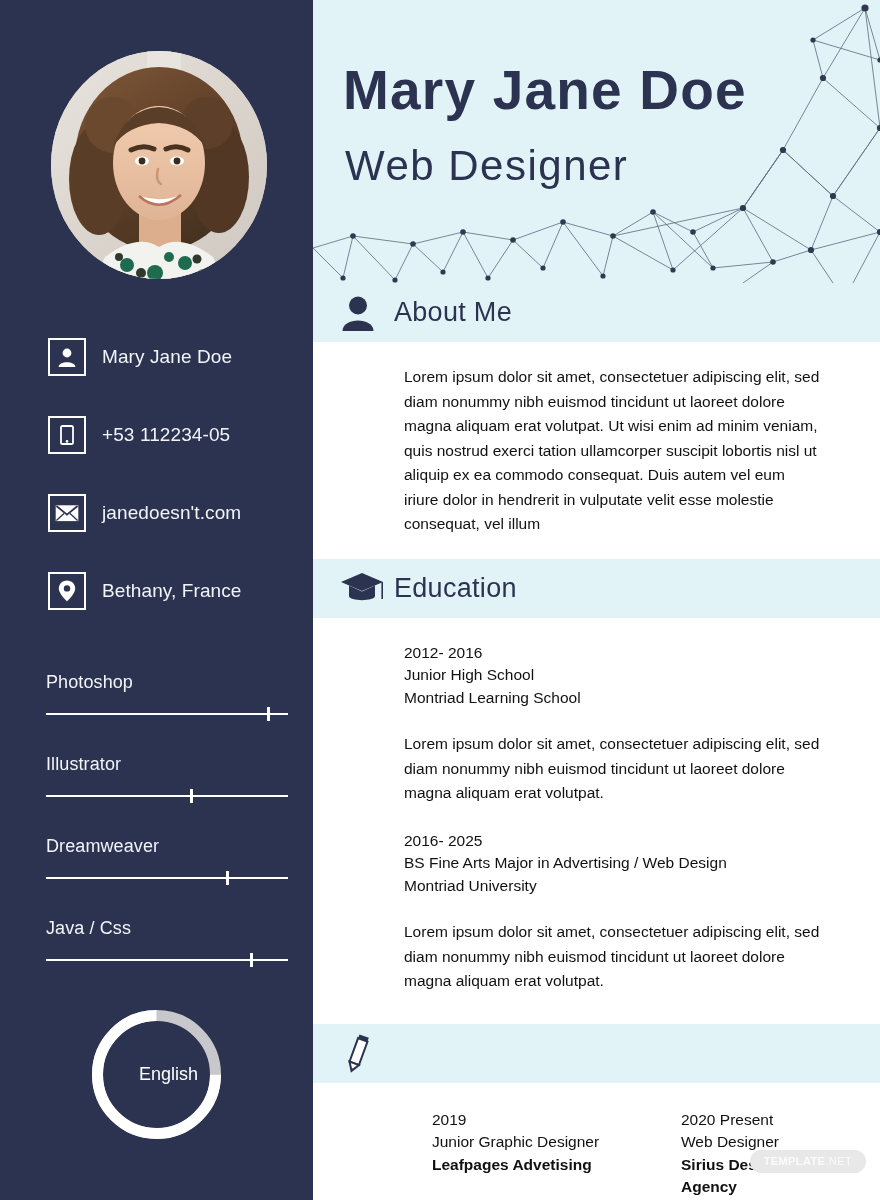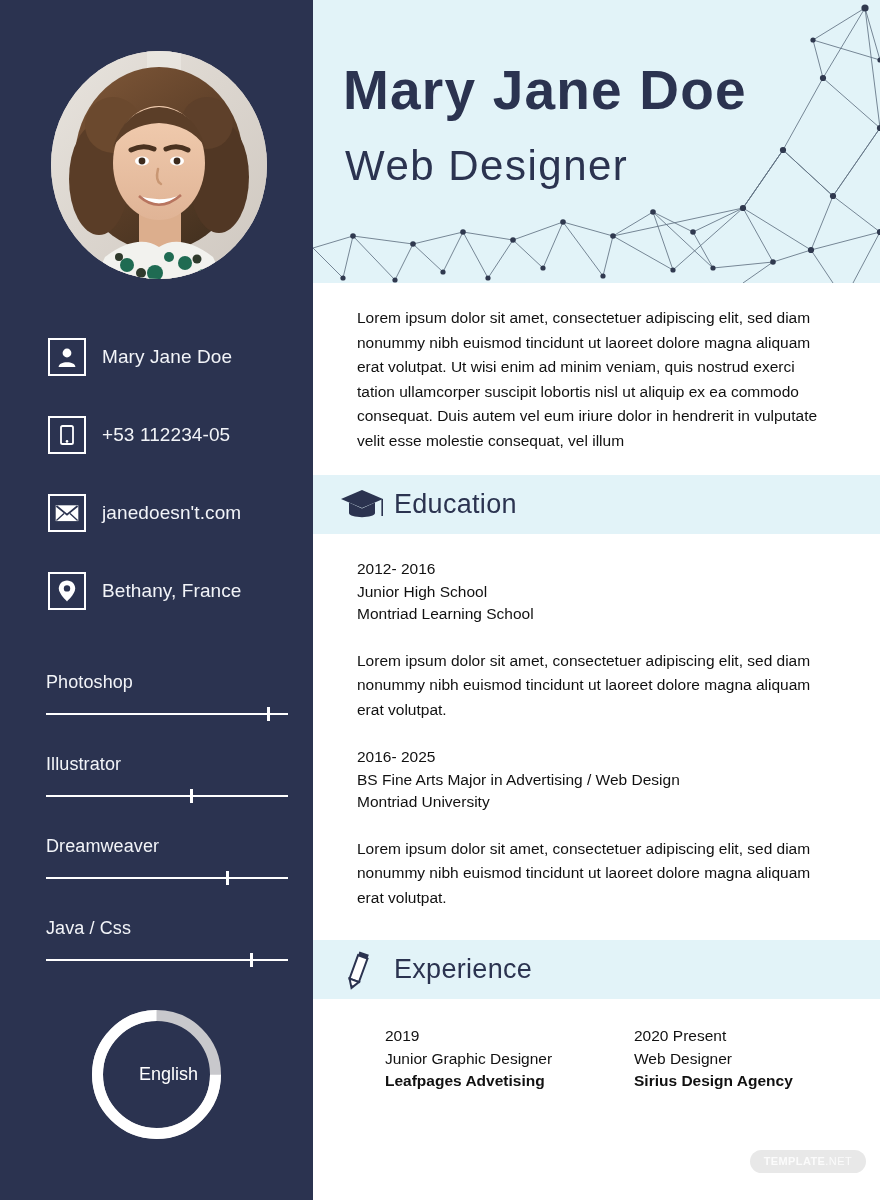--- a/index.html
+++ b/index.html
@@ -201,21 +201,21 @@
   .section-band .sec-icon svg { display: block; }
   .section-title {
     font-size: 27px;
     color: #2b3350;
     font-weight: normal;
     letter-spacing: 0.3px;
     margin-left: 8px;
   }
 
   .section-body {
-    padding: 0 60px 0 44px;
+    padding: 0 60px 0 91px;
   }
   .para {
     font-size: 15.5px;
     line-height: 24.5px;
     color: #111111;
   }
 
   .edu-entry { font-size: 15.5px; line-height: 22.5px; color: #111111; }
   .edu-entry .bold { font-weight: normal; }
 
@@ -458,20 +458,29 @@
           <circle cx="30" cy="278" r="2.6"></circle>
         <circle cx="460" cy="262" r="2.8"></circle>
       </g>
     </svg>
     <div class="name">Mary Jane Doe</div>
     <div class="role">Web Designer</div>
   </div>
 
   <div id="main">
 
+    <div class="section-band">
+      <span class="sec-icon">
+        <svg width="36" height="40" viewBox="0 0 36 40">
+          <circle cx="18" cy="12.5" r="9" fill="#2b3350"></circle>
+          <path d="M2.5 38 C2.5 24 33.5 24 33.5 38 Z" fill="#2b3350"></path>
+        </svg>
+      </span>
+      <span class="section-title">About Me</span>
+    </div>
     <div class="section-body" style="padding-top:23px; padding-bottom:22px;">
       <div class="para">Lorem ipsum dolor sit amet, consectetuer adipiscing elit, sed diam nonummy nibh euismod tincidunt ut laoreet dolore magna aliquam erat volutpat. Ut wisi enim ad minim veniam, quis nostrud exerci tation ullamcorper suscipit lobortis nisl ut aliquip ex ea commodo consequat. Duis autem vel eum iriure dolor in hendrerit in vulputate velit esse molestie consequat, vel illum</div>
     </div>
 
     <div class="section-band">
       <span class="sec-icon">
         <svg width="44" height="34" viewBox="0 0 44 34">
           <path d="M22 2 L43 11 L22 20 L1 11 Z" fill="#2b3350"></path>
           <path d="M9 14.5 L9 25 C9 30.5 35 30.5 35 25 L35 14.5 L22 20.5 Z" fill="#2b3350"></path>
           <rect x="41.4" y="11" width="1.6" height="17" fill="#2b3350"></rect>
@@ -501,21 +510,20 @@
       <span class="sec-icon">
         <svg width="36" height="44" viewBox="0 0 36 44">
           <g transform="rotate(20 18 22)">
             <path d="M13 4 L23 4 L23 8 L13 8 Z" fill="#2b3350"></path>
             <path d="M13 8 L23 8 L23 33 L13 33 Z" fill="#ffffff" stroke="#2b3350" stroke-width="2"></path>
             <path d="M13 33 L23 33 L18 41 Z" fill="#ffffff" stroke="#2b3350" stroke-width="2"></path>
             <path d="M16.4 38.4 L19.6 38.4 L18 41 Z" fill="#2b3350"></path>
           </g>
         </svg>
       </span>
-      <span class="section-title">Experience</span>
     </div>
     <div class="section-body" style="padding-top:26px;">
       <div class="exp-cols">
         <div class="exp-col first">
           <div>2019</div>
           <div>Junior Graphic Designer</div>
           <div class="bold">Leafpages Advetising</div>
         </div>
         <div class="exp-col">
           <div>2020 Present</div>

